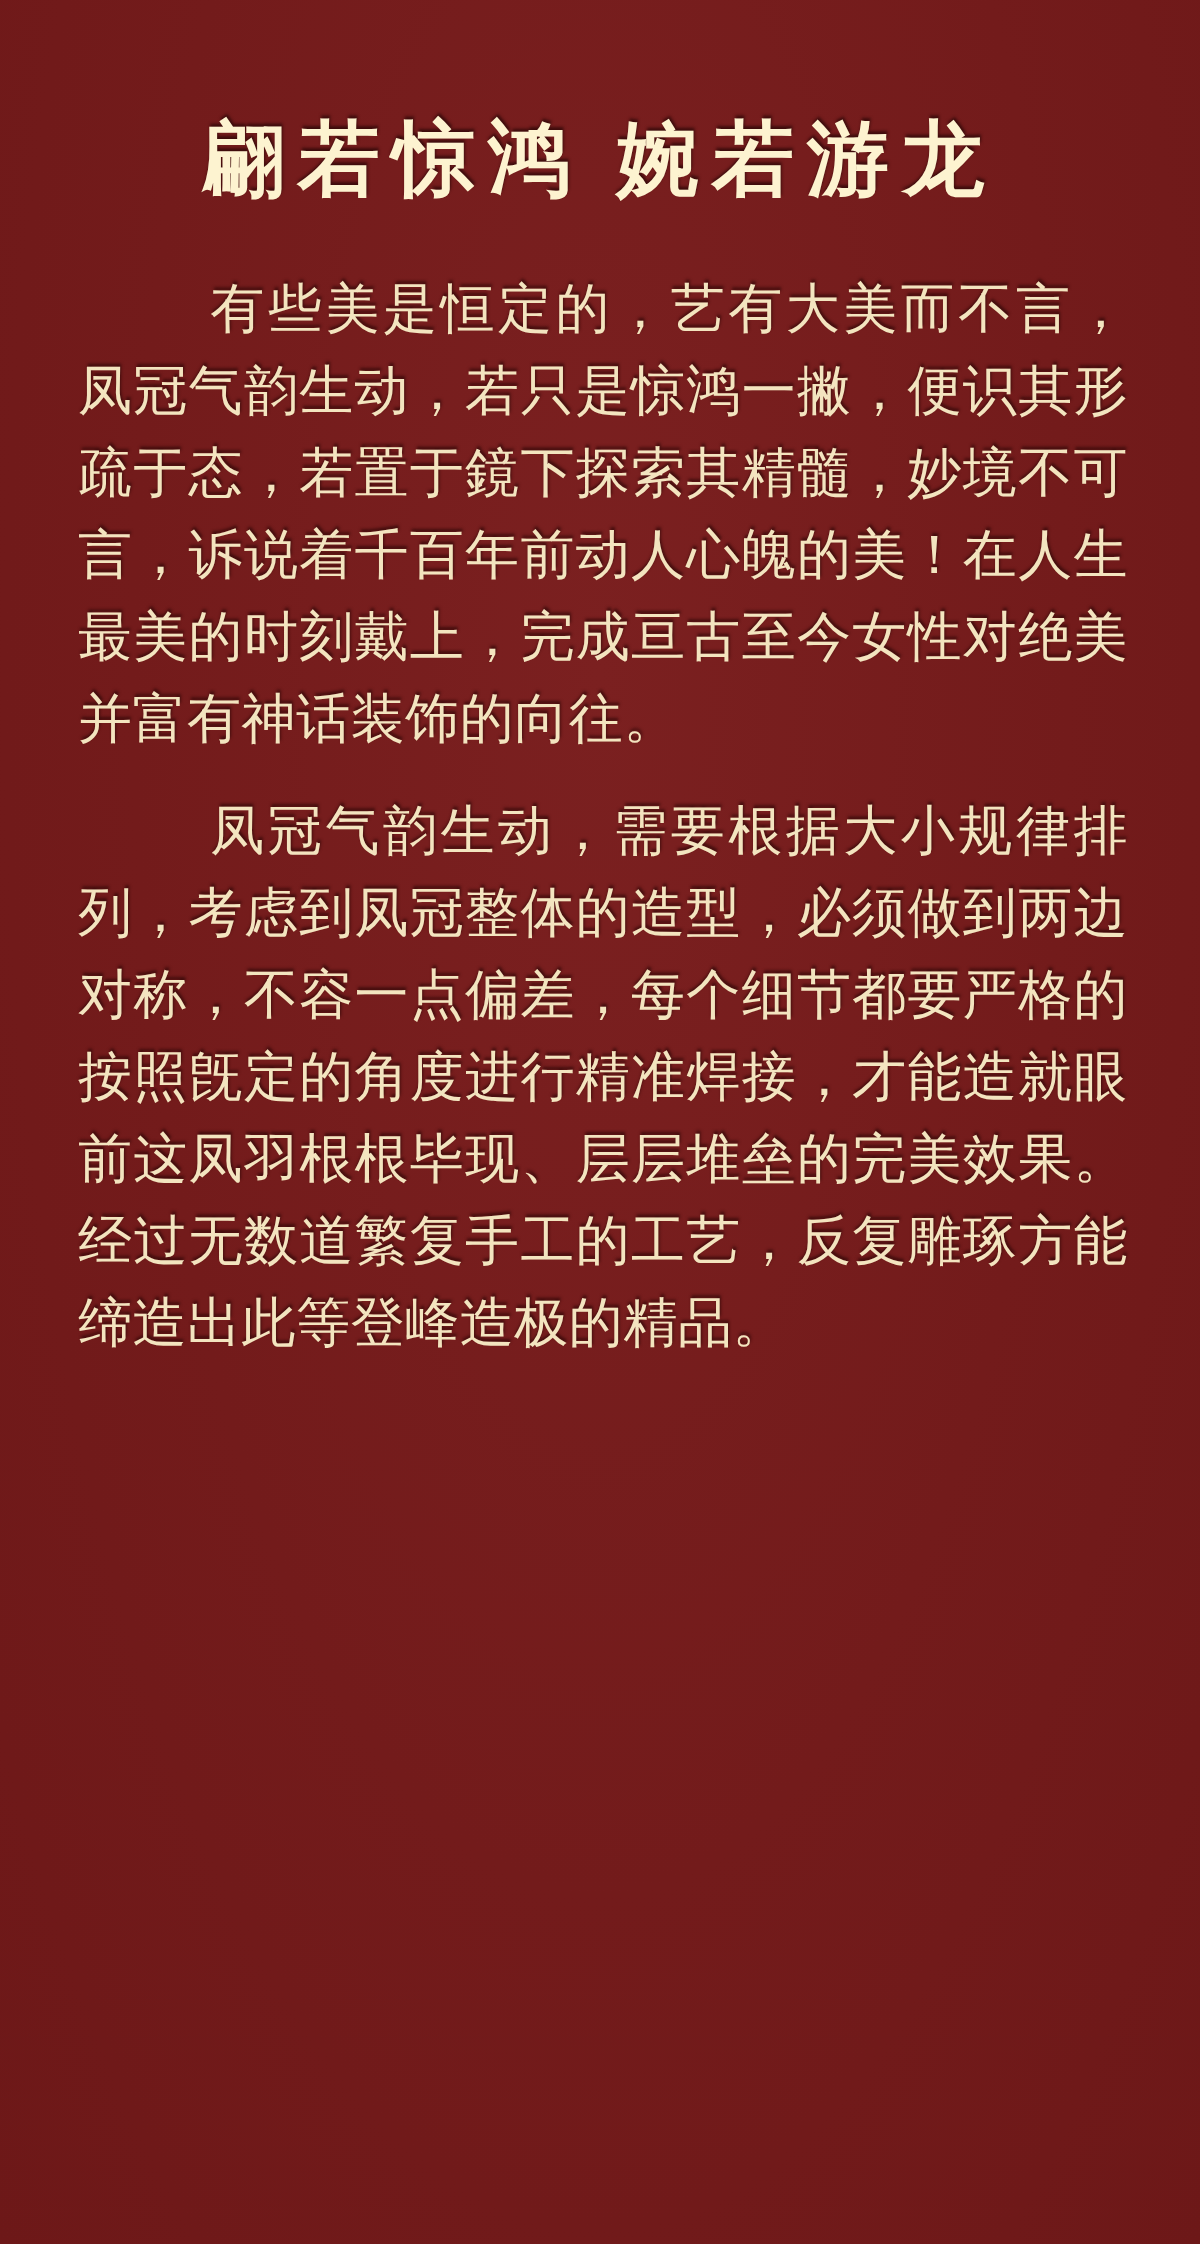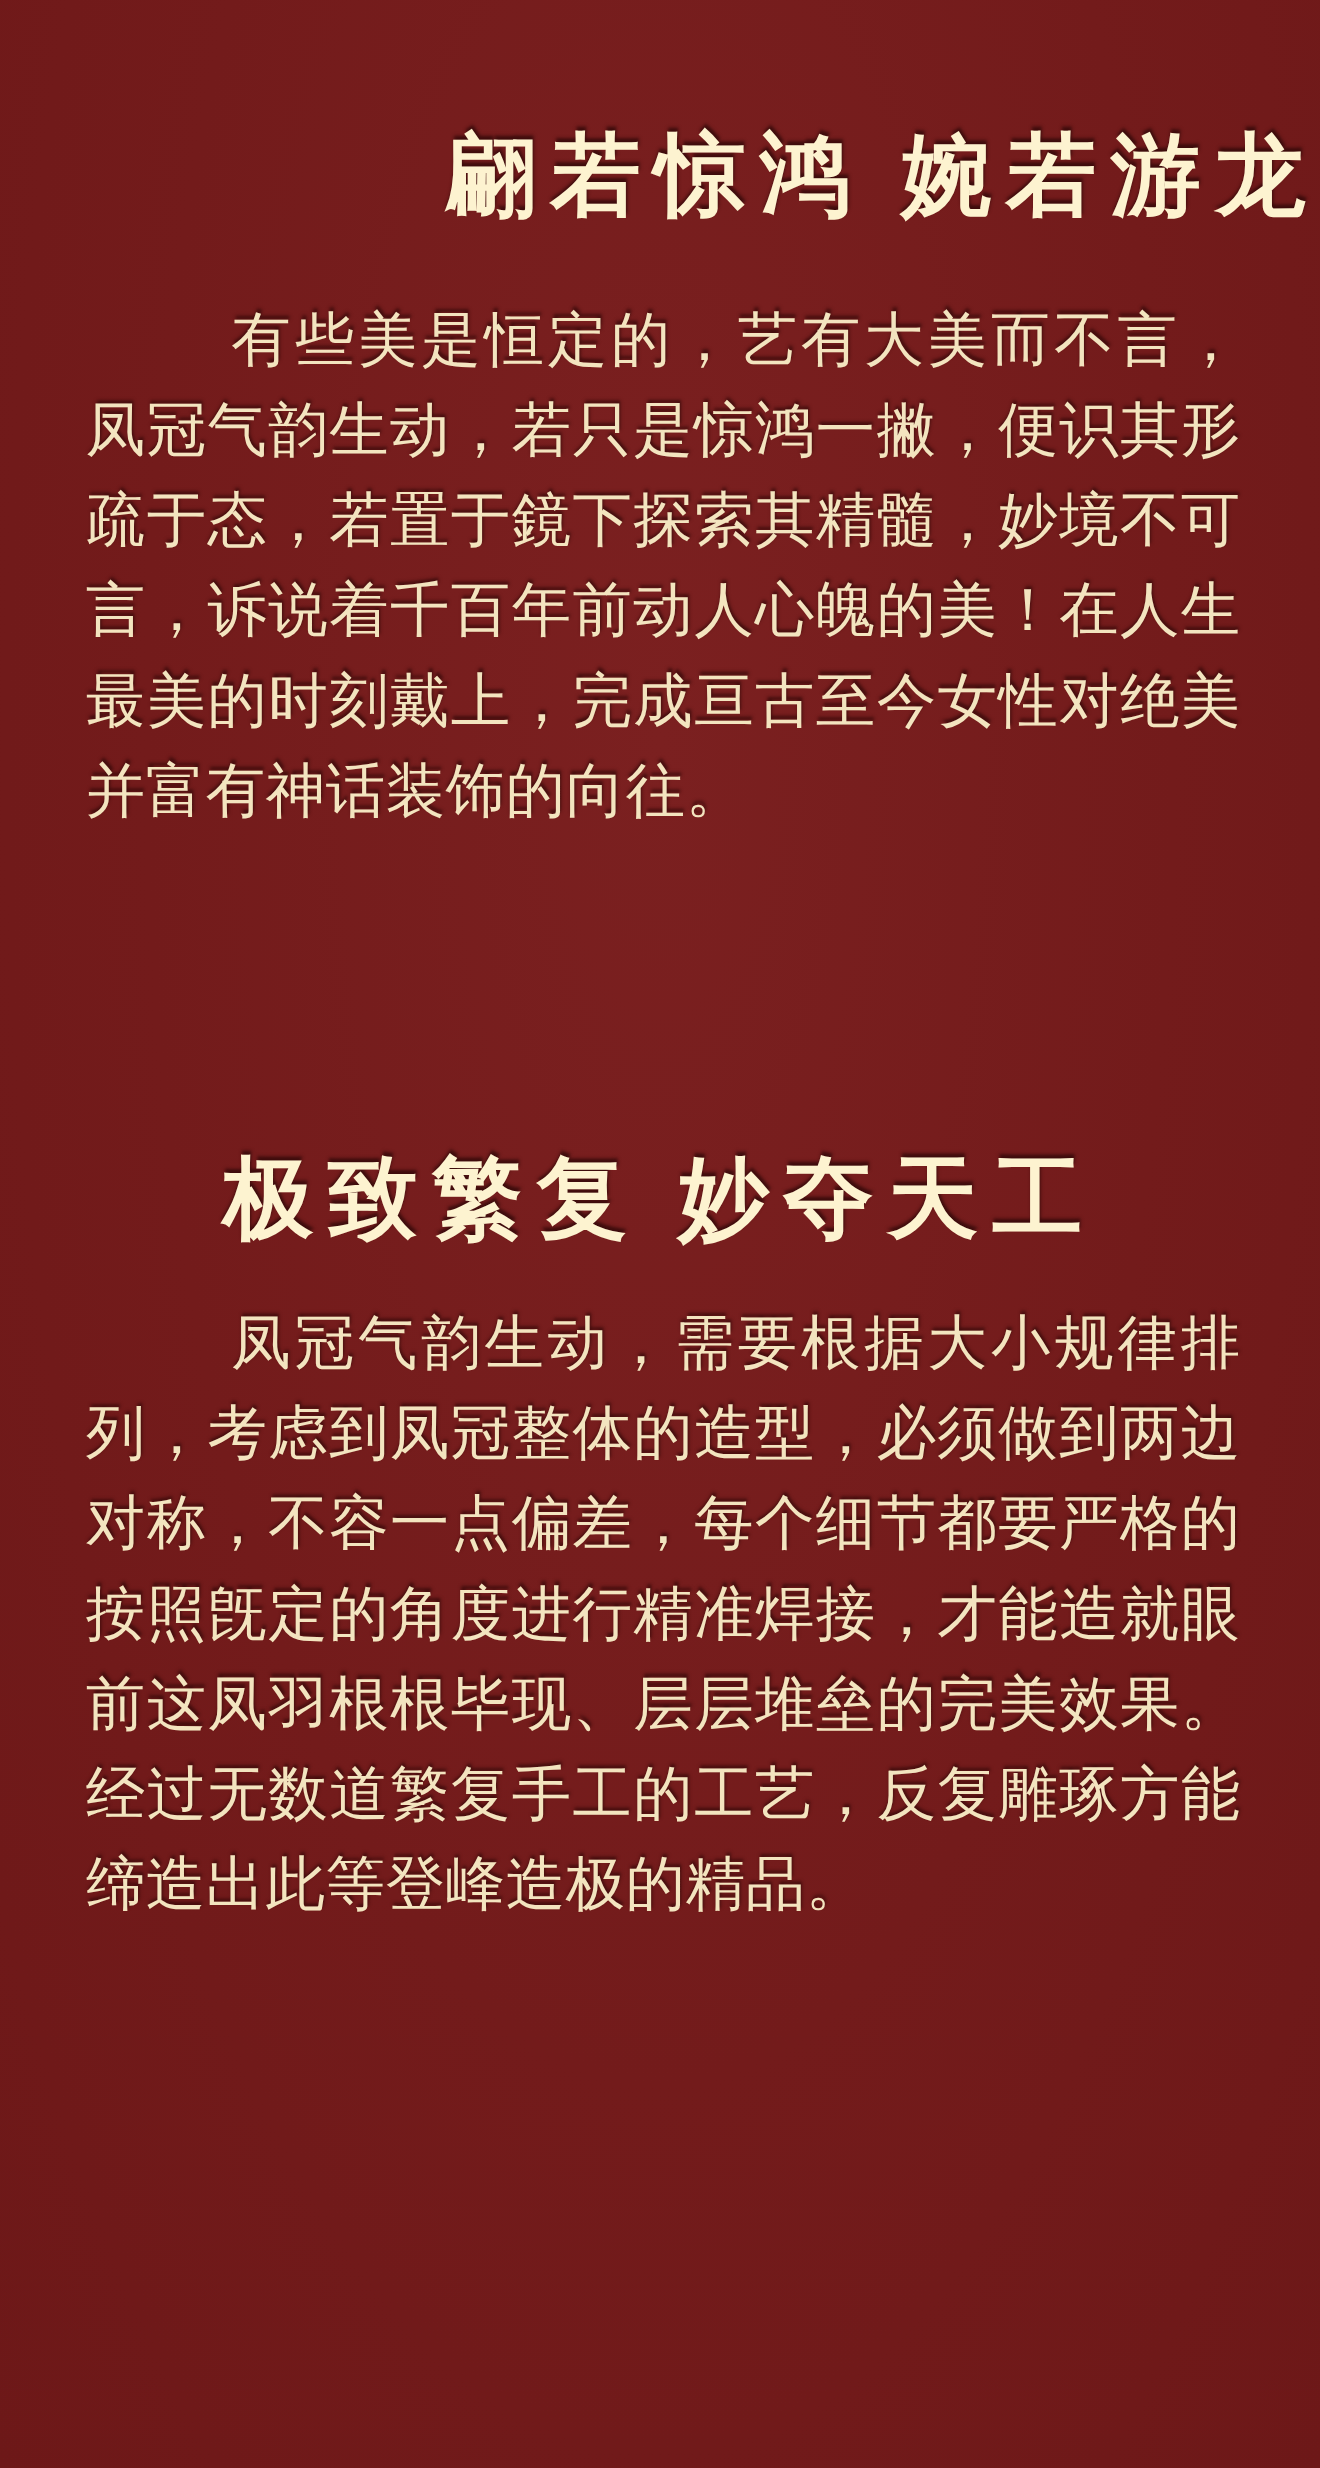--- a/index.html
+++ b/index.html
@@ -21,21 +21,20 @@
     font-size: 82px;
     font-weight: bold;
     line-height: 120px;
     letter-spacing: 0.16em;
     color: #fdf3d0;
     text-shadow: 1px -3px 3px rgba(52, 9, 9, 0.85);
     white-space: nowrap;
   }
   .title-1 {
     padding-top: 100px;
-    text-align: right;
   }
   .title-2 {
     margin-top: 270px;
   }
   .body-para {
     margin: 0 72px 0 78px;
     font-size: 54px;
     line-height: 82px;
     text-align: justify;
     text-indent: 2.45em;
@@ -61,18 +60,17 @@
 </style>
 </head>
 <body>
 
 <div class="page">
 
   <h1 class="title title-1">翩若惊鸿 婉若游龙</h1>
 
   <p class="body-para para-1">有些美是恒定的，艺有大美而不言，凤冠气韵生动，若只是惊鸿一撇，便识其形疏于态，若置于鏡下探索其精髓，妙境不可言，诉说着千百年前动人心魄的美！在人生最美的时刻戴上，完成亘古至今女性对绝美并富有神话装饰的向往。</p>
 
-  <h1 class="title title-2">极致繁复 妙夺天工</h1>
 
 
   <p class="body-para para-3">凤冠气韵生动，需要根据大小规律排列，考虑到凤冠整体的造型，必须做到两边对称，不容一点偏差，每个细节都要严格的按照旣定的角度进行精准焊接，才能造就眼前这凤羽根根毕现、层层堆垒的完美效果。经过无数道繁复手工的工艺，反复雕琢方能缔造出此等登峰造极的精品。</p>
 
 </div>
 
 </body></html>

